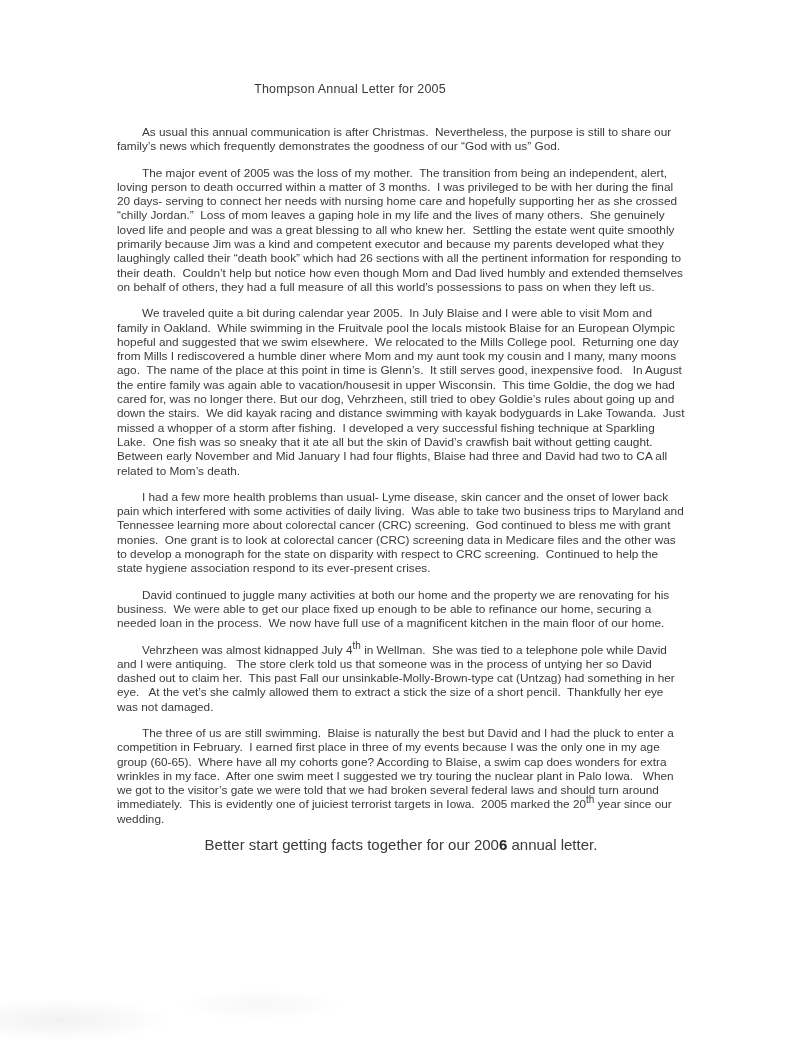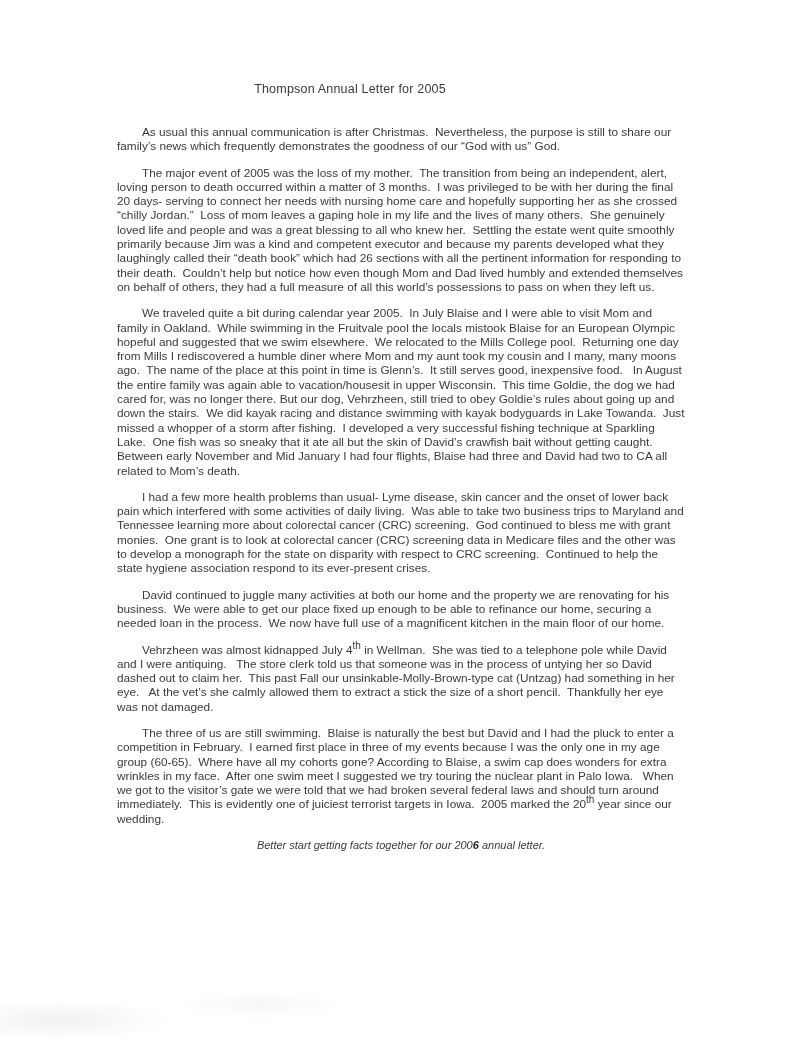--- a/index.html
+++ b/index.html
@@ -40,22 +40,21 @@
     white-space: pre-wrap;
   }
   .letter-body sup {
     font-size: 10px;
     line-height: 0;
     vertical-align: super;
   }
   .closing {
     text-align: center;
     text-indent: 0;
-    font-size: 11px;
-    font-style: italic;
+    font-size: 15px;
   }
   .closing b { font-weight: 700; color: #222; }
   .scan-artifact {
     position: absolute;
     left: 728px;
     top: 320px;
     width: 5px;
     height: 9px;
     border-radius: 60% 40% 50% 50%;
     background: #b7b7b7;

